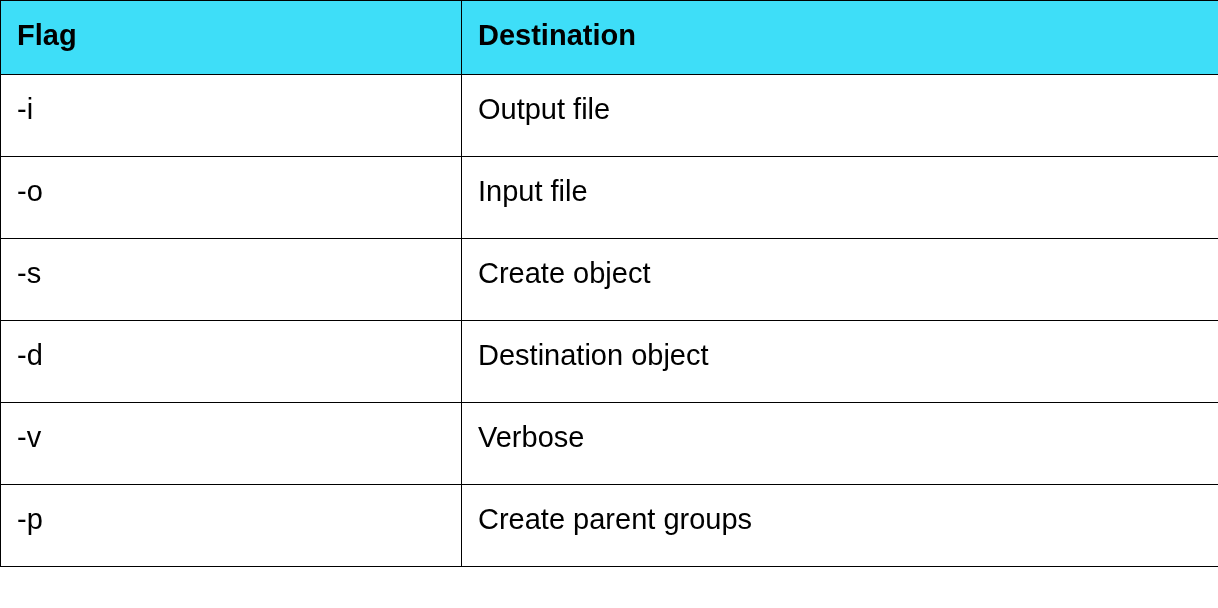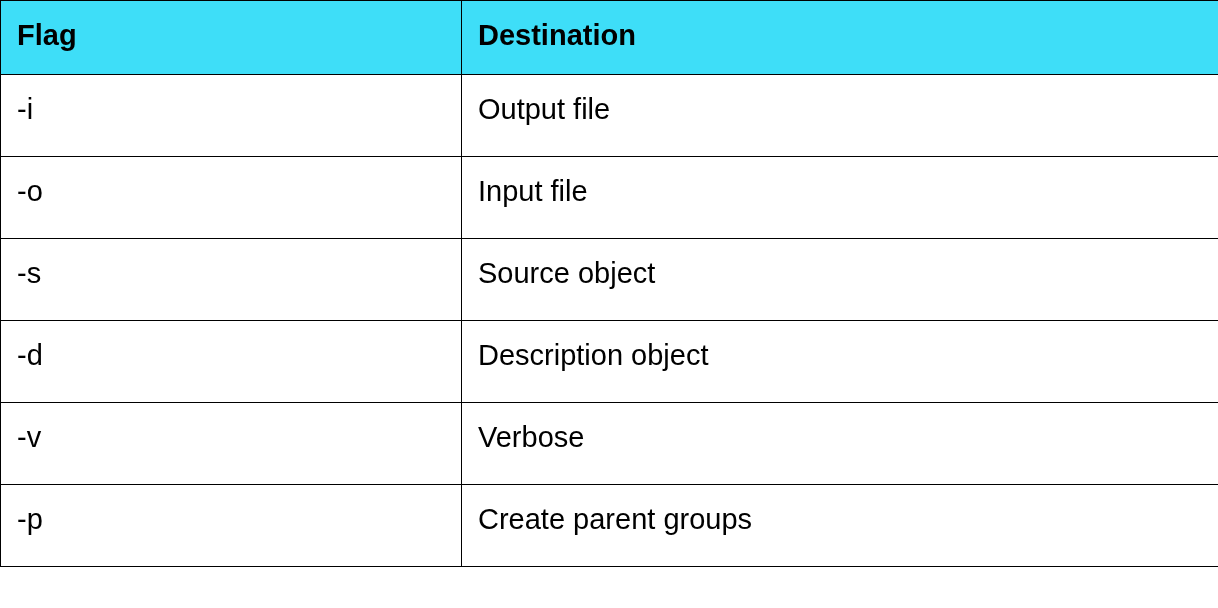--- a/index.html
+++ b/index.html
@@ -54,25 +54,25 @@
     <tr>
       <td>-i</td>
       <td>Output file</td>
     </tr>
     <tr>
       <td>-o</td>
       <td>Input file</td>
     </tr>
     <tr>
       <td>-s</td>
-      <td>Source object</td>
+      <td>Create object</td>
     </tr>
     <tr>
       <td>-d</td>
-      <td>Description object</td>
+      <td>Destination object</td>
     </tr>
     <tr>
       <td>-v</td>
       <td>Verbose</td>
     </tr>
     <tr>
       <td>-p</td>
       <td>Create parent groups</td>
     </tr>
   </tbody>

